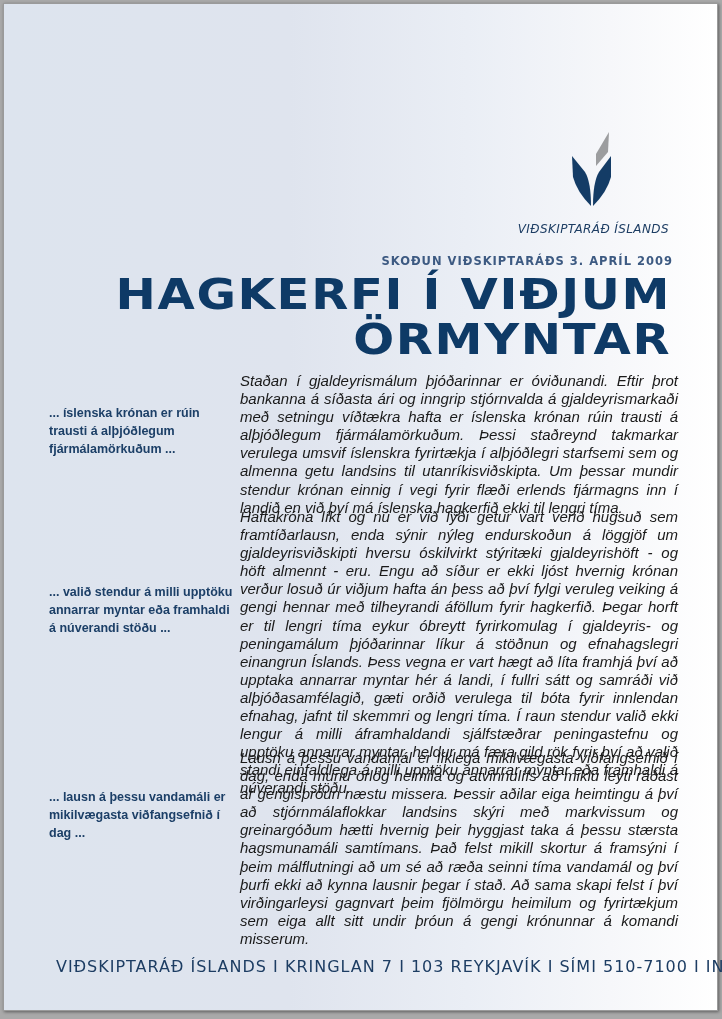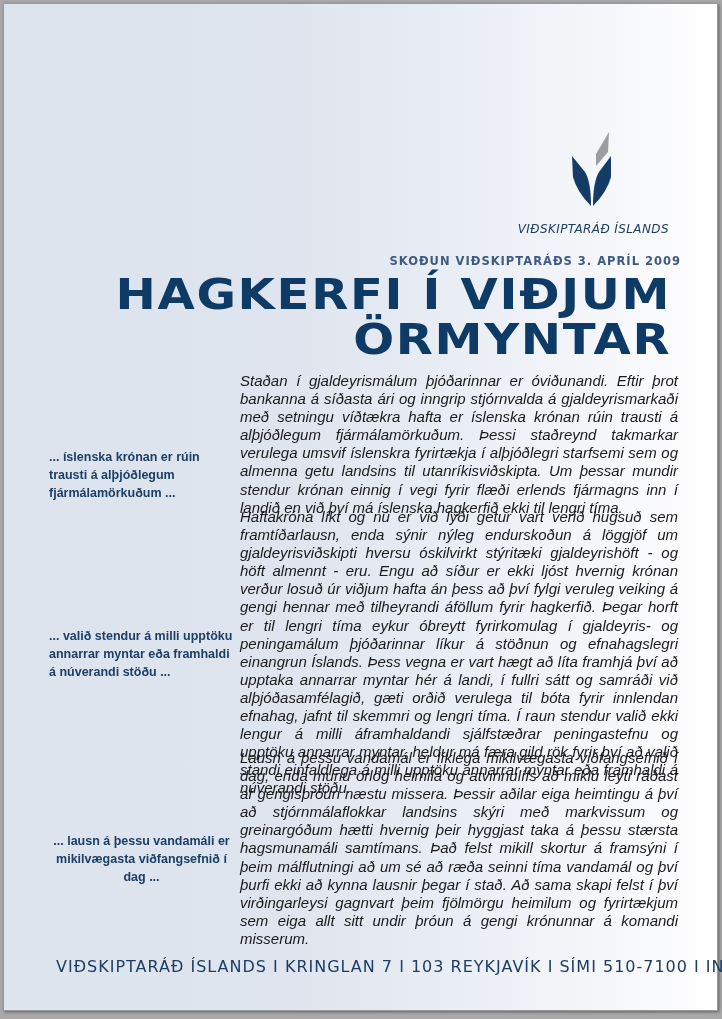--- a/index.html
+++ b/index.html
@@ -20,39 +20,38 @@
   .logo {
     position: absolute; left: 568px; top: 128px; width: 40px; height: 75px;
   }
   .org-name {
     position: absolute; right: 48px; top: 218px;
     font-size: 12px; letter-spacing: 0.4px; color: #1d3d63;
     white-space: nowrap;
     font-style: italic;
   }
   .dateline {
-    position: absolute; right: 36px; top: 250px;
+    position: absolute; right: 44px; top: 250px;
     font-size: 11.5px; font-weight: bold; letter-spacing: 1px;
     color: #3d5a82; white-space: nowrap;
   }
   .title {
     position: absolute; right: 46px; top: 268px;
     text-align: right;
     font-family: "DejaVu Sans", sans-serif;
     font-weight: bold; font-size: 43px; line-height: 45px;
     color: #0e3a66; letter-spacing: 1.5px;
     transform: scaleX(1.12); transform-origin: right top;
     white-space: nowrap;
   }
   .pull {
     position: absolute; left: 45px; width: 185px;
     font-family: "Liberation Sans", sans-serif;
     font-weight: bold; font-size: 12.5px; line-height: 18px;
     color: #1c3f67;
-    margin-top: 44px;
   }
   .para {
     position: absolute; left: 236px; width: 438px;
     font-family: "Liberation Sans", sans-serif;
     font-style: italic; font-size: 15px; line-height: 18.1px;
     color: #1a1a1a; text-align: justify;
   }
   .footer {
     position: absolute; left: 52px; top: 953px;
     font-size: 16px; letter-spacing: 1px; color: #1d3d63;
@@ -77,20 +76,20 @@
 
   <div class="dateline">SKOÐUN VIÐSKIPTARÁÐS 3. APRÍL 2009</div>
 
   <div class="title">
     <div>HAGKERFI Í VIÐJUM</div>
     <div>ÖRMYNTAR</div>
   </div>
 
   <div class="pull" style="top:400px;">... íslenska krónan er rúin trausti á alþjóðlegum fjármálamörkuðum ...</div>
   <div class="pull" style="top:579px;">... valið stendur á milli upptöku annarrar myntar eða framhaldi á núverandi stöðu ...</div>
-  <div class="pull" style="top:784px;text-align:center;">... lausn á þessu vandamáli er mikilvægasta viðfangsefnið í dag ...</div>
+  <div class="pull" style="top:784px;">... lausn á þessu vandamáli er mikilvægasta viðfangsefnið í dag ...</div>
 
   <div class="para" style="top:368px;">Staðan í gjaldeyrismálum þjóðarinnar er óviðunandi. Eftir þrot bankanna á síðasta ári og inngrip stjórnvalda á gjaldeyrismarkaði með setningu víðtækra hafta er íslenska krónan rúin trausti á alþjóðlegum fjármálamörkuðum. Þessi staðreynd takmarkar verulega umsvif íslenskra fyrirtækja í alþjóðlegri starfsemi sem og almenna getu landsins til utanríkisviðskipta. Um þessar mundir stendur krónan einnig í vegi fyrir flæði erlends fjármagns inn í landið en við því má íslenska hagkerfið ekki til lengri tíma.</div>
   <div class="para" style="top:504px;">Haftakróna líkt og nú er við lýði getur vart verið hugsuð sem framtíðarlausn, enda sýnir nýleg endurskoðun á löggjöf um gjaldeyrisviðskipti hversu óskilvirkt stýritæki gjaldeyrishöft - og höft almennt - eru. Engu að síður er ekki ljóst hvernig krónan verður losuð úr viðjum hafta án þess að því fylgi veruleg veiking á gengi hennar með tilheyrandi áföllum fyrir hagkerfið. Þegar horft er til lengri tíma eykur óbreytt fyrirkomulag í gjaldeyris- og peningamálum þjóðarinnar líkur á stöðnun og efnahagslegri einangrun Íslands. Þess vegna er vart hægt að líta framhjá því að upptaka annarrar myntar hér á landi, í fullri sátt og samráði við alþjóðasamfélagið, gæti orðið verulega til bóta fyrir innlendan efnahag, jafnt til skemmri og lengri tíma. Í raun stendur valið ekki lengur á milli áframhaldandi sjálfstæðrar peningastefnu og upptöku annarrar myntar, heldur má færa gild rök fyrir því að valið standi einfaldlega á milli upptöku annarrar myntar eða framhaldi á núverandi stöðu.</div>
   <div class="para" style="top:745px;">Lausn á þessu vandamál er líklega mikilvægasta viðfangsefnið í dag, enda munu örlög heimila og atvinnulífs að miklu leyti ráðast af gengisþróun næstu missera. Þessir aðilar eiga heimtingu á því að stjórnmálaflokkar landsins skýri með markvissum og greinargóðum hætti hvernig þeir hyggjast taka á þessu stærsta hagsmunamáli samtímans. Það felst mikill skortur á framsýni í þeim málflutningi að um sé að ræða seinni tíma vandamál og því þurfi ekki að kynna lausnir þegar í stað. Að sama skapi felst í því virðingarleysi gagnvart þeim fjölmörgu heimilum og fyrirtækjum sem eiga allt sitt undir þróun á gengi krónunnar á komandi misserum.</div>
 
   <div class="footer">VIÐSKIPTARÁÐ ÍSLANDS I KRINGLAN 7 I 103 REYKJAVÍK I SÍMI 510-7100 I INFO@VI.IS</div>
 </div>
 
 </body></html>

